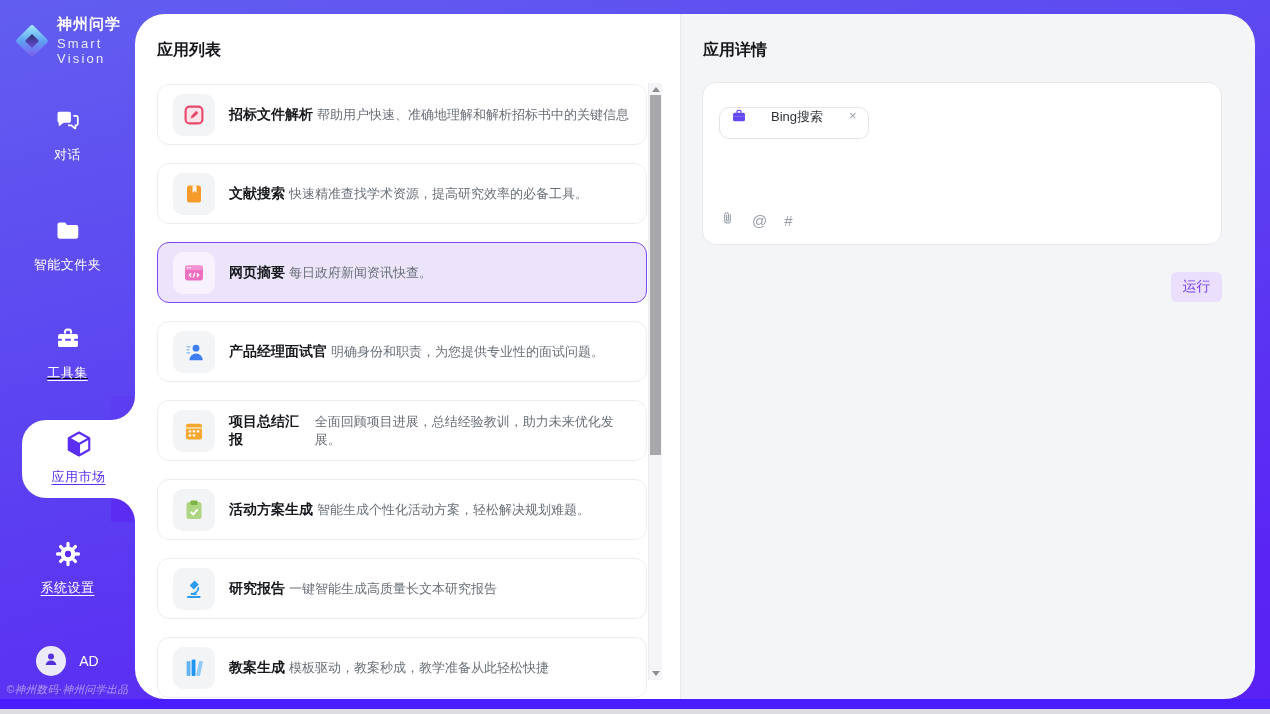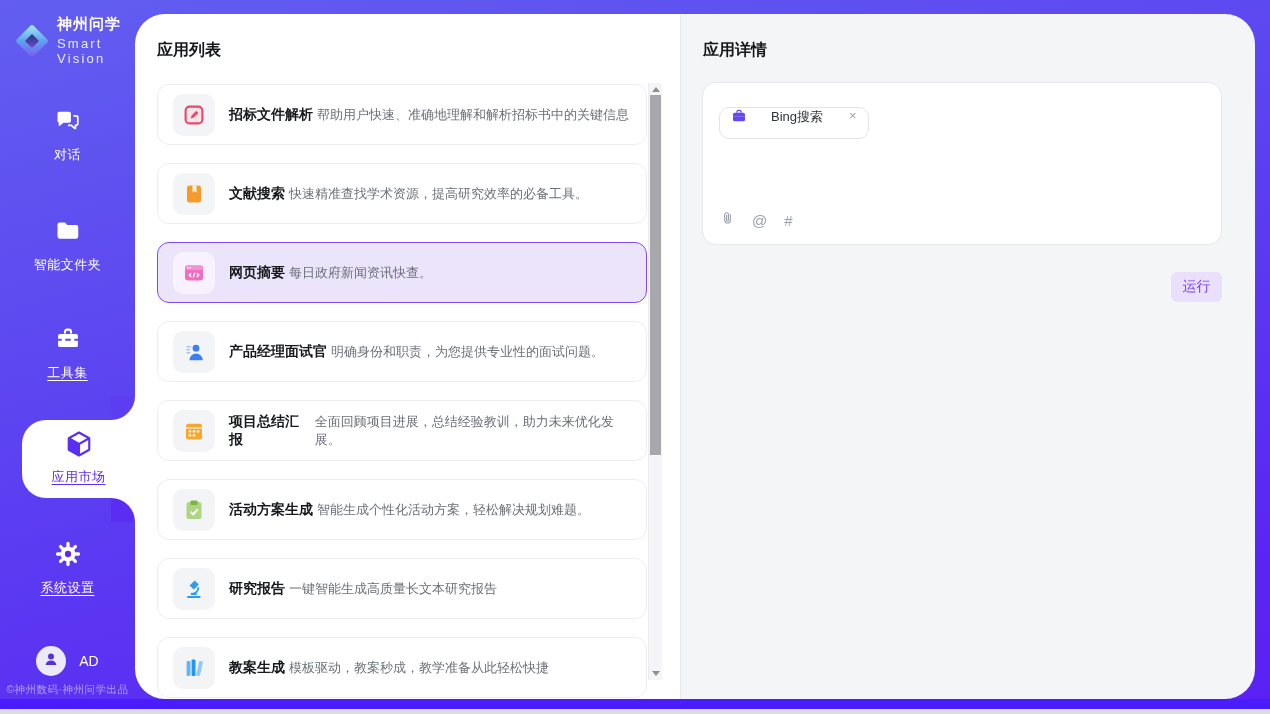--- a/index.html
+++ b/index.html
@@ -39,21 +39,21 @@
   .active-inner { position:absolute; left:0; width:100%; top:9px; display:flex; flex-direction:column;
                   align-items:center; gap:5px; cursor:pointer; }
   .active-inner .nav-label { color:#5b2ff2; }
 
   .user-row { position:absolute; left:0; top:646px; width:135px; display:flex; align-items:center;
               justify-content:center; gap:13px; cursor:pointer; }
   .avatar-circle { width:30px; height:30px; border-radius:50%; background:#ece9f8; display:flex;
                    align-items:center; justify-content:center; }
   .user-name { font-size:14px; color:#fff; }
   .side-footer { position:absolute; left:0; top:683px; width:135px; text-align:center;
-                 font-size:10.5px; color:rgba(255,255,255,0.5); letter-spacing:0.5px; }
+                 font-size:10.5px; color:rgba(255,255,255,0.5); letter-spacing:0.5px;font-style:italic; }
 
   
   .content { position:absolute; left:135px; top:14px; width:1120px; height:685px;
              border-radius:30px; overflow:hidden; display:flex; }
 
   .list-pane { width:545px; background:#fff; position:relative; flex:none; }
   .detail-pane { flex:1; background:#f4f5f7; position:relative; border-left:1px solid #eaeaee; }
 
   .pane-title { position:absolute; left:22px; top:26px; font-size:16px; font-weight:bold; color:#15171b; }
 
@@ -123,21 +123,21 @@
 
     <div class="nav-item" style="top:217px;">
       <span>
         <svg width="28" height="28" viewBox="0 0 24 24">
           <path d="M3 6.5A1.8 1.8 0 014.8 4.7h4.6l2 2.1H19a1.8 1.8 0 011.8 1.8v8.2A1.8 1.8 0 0119 18.6H4.8A1.8 1.8 0 013 16.8z" fill="#fff"></path>
         </svg>
       </span>
       <span class="nav-label">智能文件夹</span>
     </div>
 
-    <div class="nav-item" style="top:325px;">
+    <div class="nav-item" style="top:325px;text-decoration:underline;">
       <span>
         <svg width="28" height="28" viewBox="0 0 24 24">
           <path d="M9.4 7.2V5.9A1.9 1.9 0 0111.3 4h1.4a1.9 1.9 0 011.9 1.9v1.3" fill="none" stroke="#fff" stroke-width="1.8"></path>
           <path d="M3.5 9.3A1.6 1.6 0 015.1 7.7h13.8a1.6 1.6 0 011.6 1.6v2.5h-17z" fill="#fff"></path>
           <path d="M3.5 13.6h17v3.7A1.6 1.6 0 0118.9 18.9H5.1a1.6 1.6 0 01-1.6-1.6z" fill="#fff"></path>
           <rect x="6.6" y="10.9" width="3" height="4" rx="0.8" fill="#fff"></rect>
           <rect x="14.4" y="10.9" width="3" height="4" rx="0.8" fill="#fff"></rect>
         </svg>
       </span>
       <span class="nav-label u">工具集</span>

